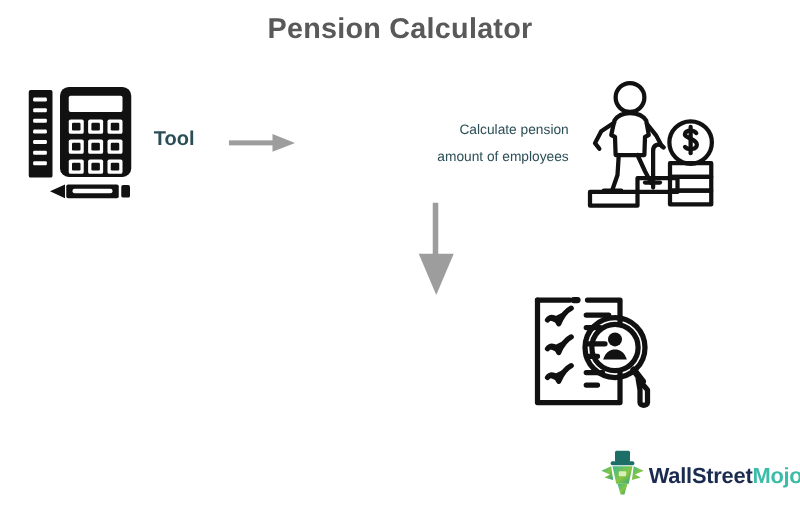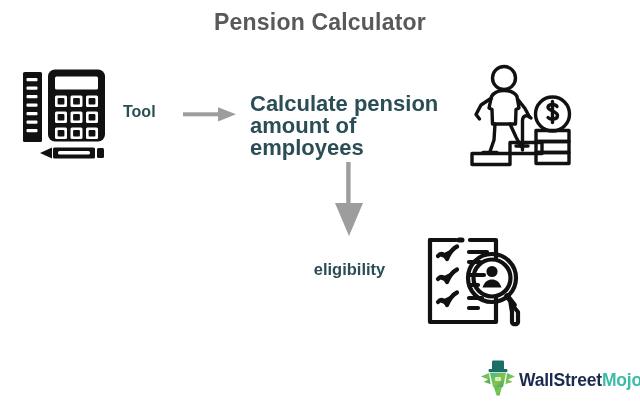--- a/index.html
+++ b/index.html
@@ -55,23 +55,23 @@
     left: 183px;
     top: 104px;
   }
 
   
   #main-text {
     position: absolute;
     left: 250px;
     top: 93px;
     width: 205px;
-    text-align: left;
-    font-size: 22px;
-    font-weight: bold;
+    text-align: right;
+    font-size: 11px;
+    font-weight: normal;
     line-height: 22px;
     color: #2b4e56;
   }
 
   
   #retire-icon {
     position: absolute;
     left: 464px;
     top: 62px;
   }
@@ -228,21 +228,20 @@
   </div>
 
   <div id="arrow-v">
     <svg width="34" height="76" viewBox="0 0 34 76" xmlns="http://www.w3.org/2000/svg">
       <rect x="14.2" y="0" width="4.4" height="44" fill="#9d9d9d"></rect>
       <path d="M3 41 L31 41 L17 74 Z" fill="#9d9d9d"></path>
     </svg>
   </div>
 
   <div id="elig-text">
-    <div>eligibility</div>
   </div>
 
   <div id="check-icon">
     <svg width="104" height="96" viewBox="0 0 104 96" xmlns="http://www.w3.org/2000/svg" fill="none" stroke="#111111" stroke-width="4.2" stroke-linejoin="round" stroke-linecap="round">
 
       <path d="M4 8 L30 8 M44 8 L70 8 L70 26"></path>
       <path d="M4 8 L4 90 L70 90 L70 66"></path>
 
       <path d="M33 8 L36 8" stroke-width="5"></path>
 

